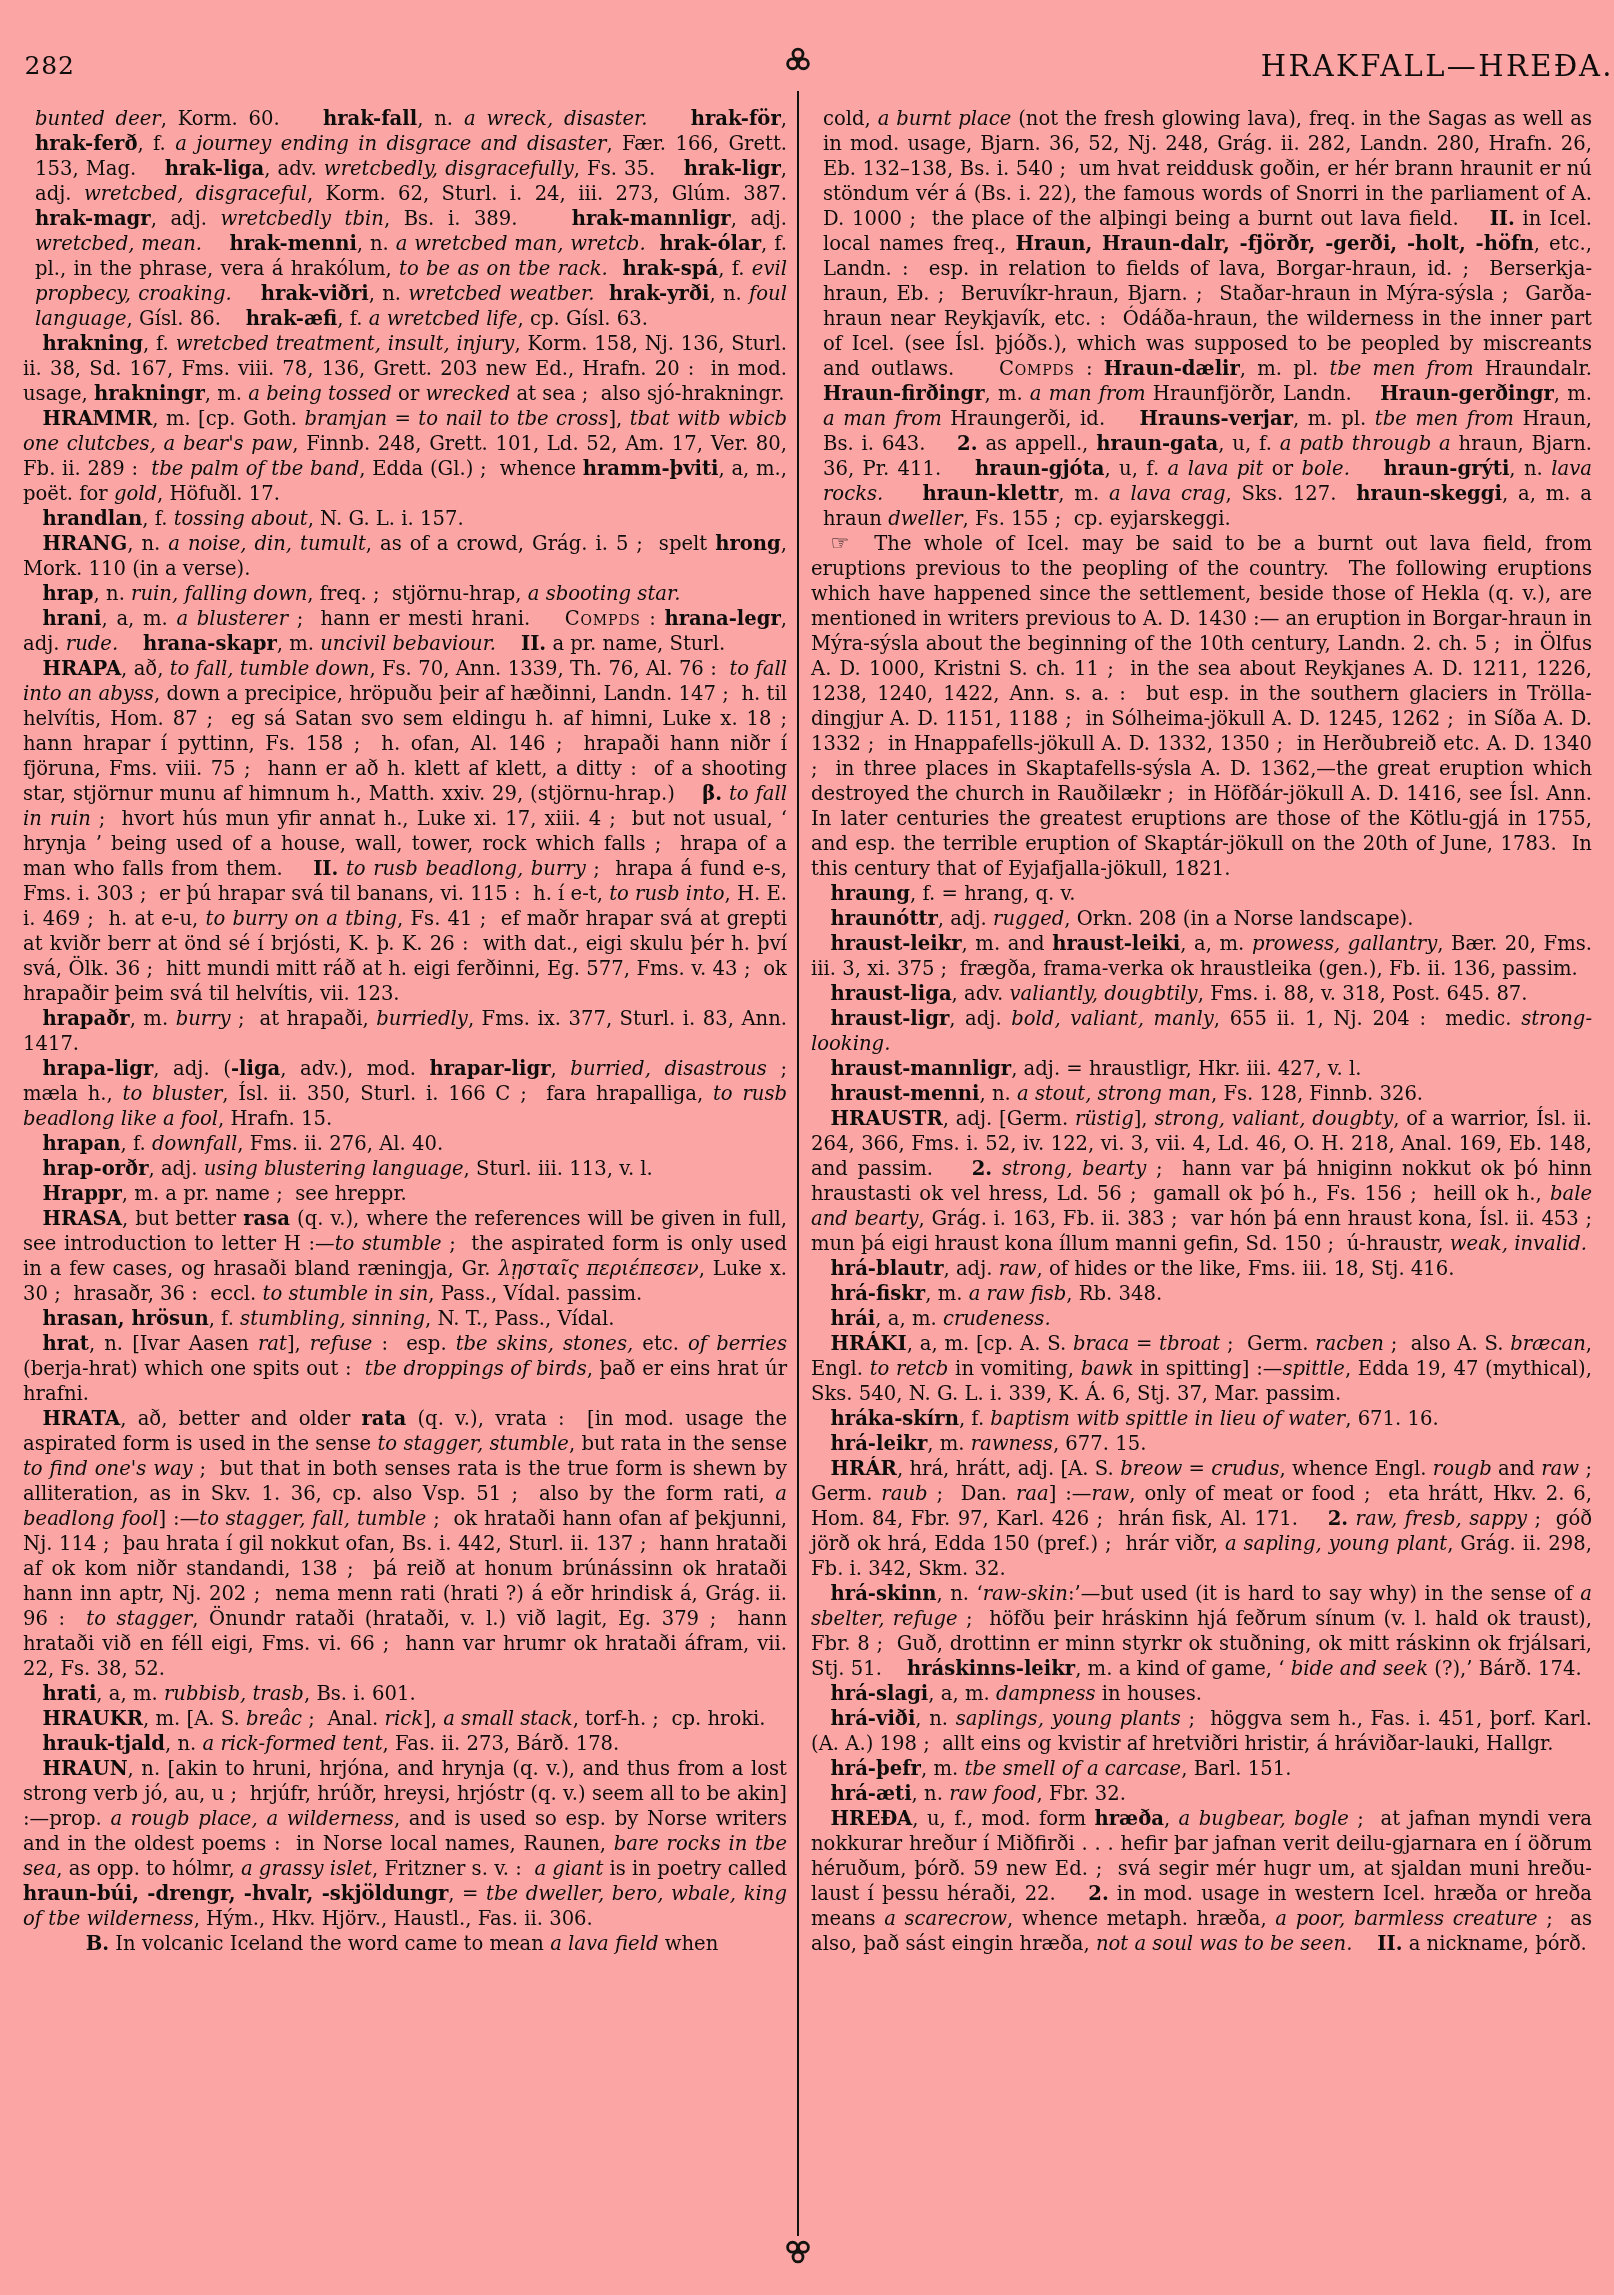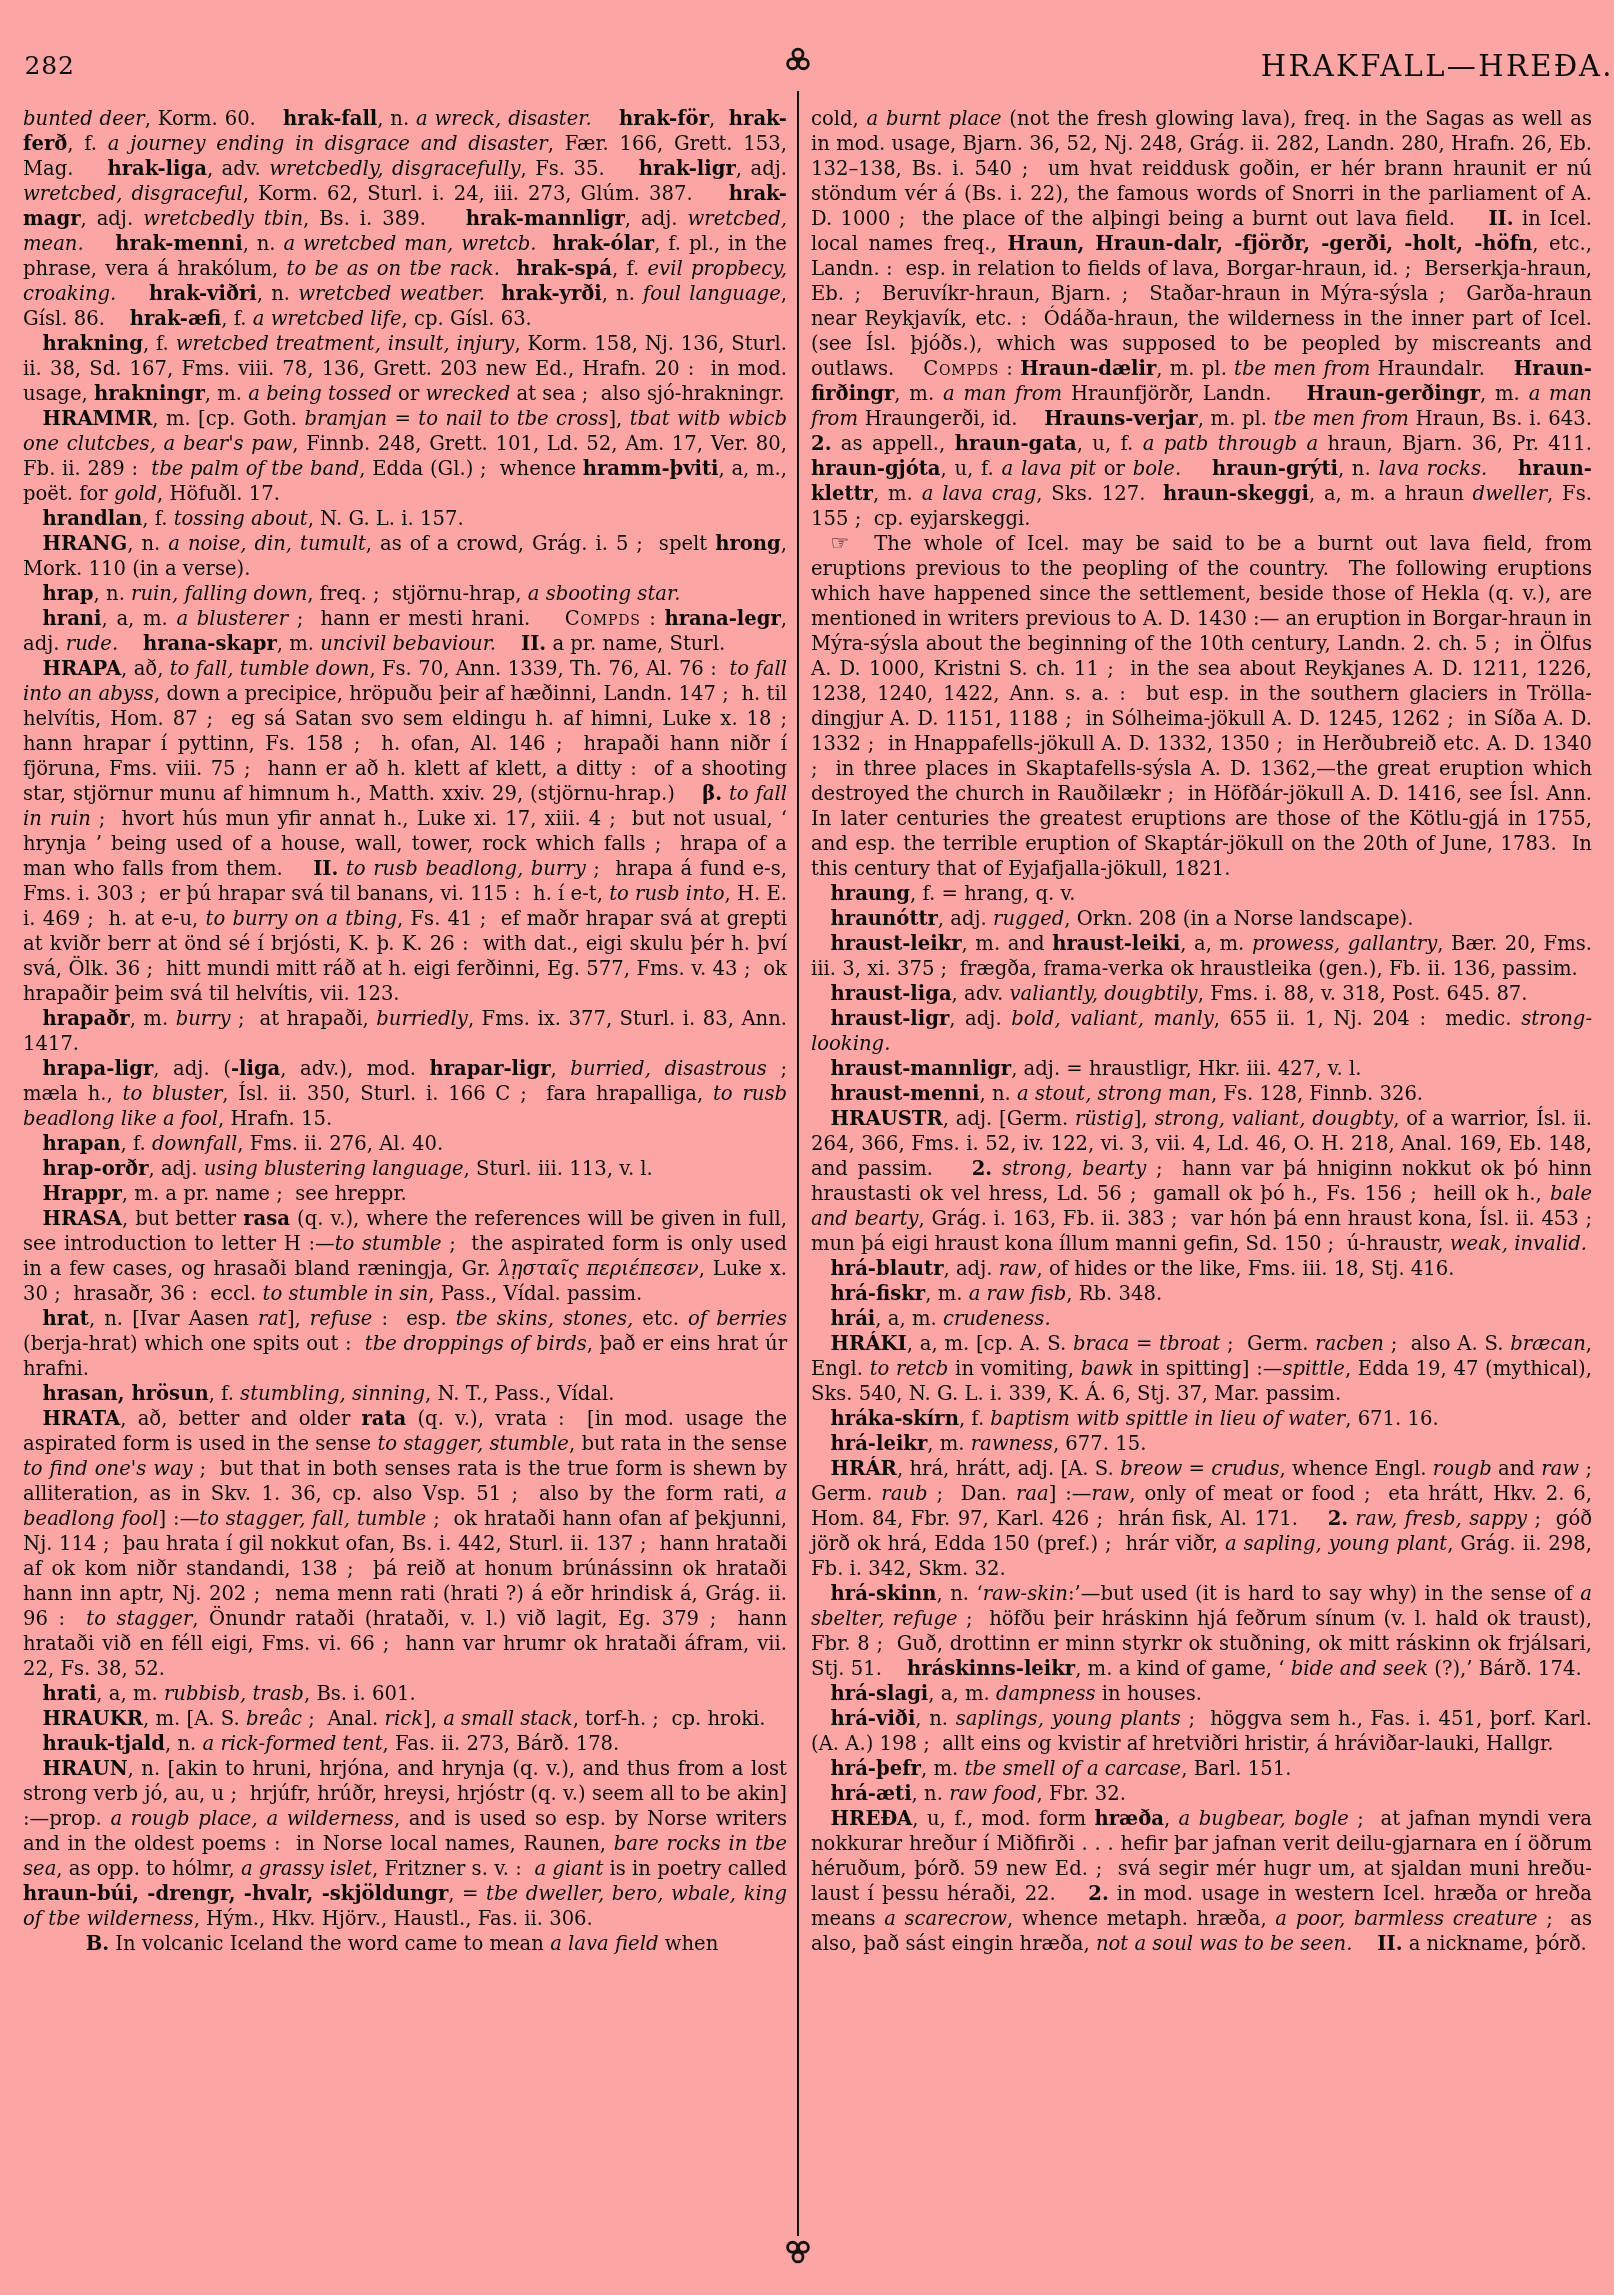--- a/index.html
+++ b/index.html
@@ -9,21 +9,21 @@
   #title{position:absolute;left:0;right:0;top:49px;text-align:right;font-size:29px;
          letter-spacing:2.4px;word-spacing:3.3px;}
   #divider{position:absolute;left:797px;top:91px;width:1.6px;height:2145px;background:#141310;}
   .ornament{position:absolute;left:785px;width:26px;height:26px;}
   #orn-top{top:47px;}
   #orn-bottom{top:2238px;}
   .col{position:absolute;top:106px;text-align:justify;font-size:19.6px;line-height:25px;}
   #col-left{left:23px;width:764px;}
   #col-right{left:811px;width:781px;}
   .entry{margin:0;white-space:pre-wrap;text-indent:1em;}
-  .entry.none{text-indent:0;}
+  .entry.none{text-indent:0;margin-left:12px;}
   .entry.big{text-indent:3.2em;}
   .entry strong{font-weight:bold;}
   .entry em{font-style:italic;}
   .sc{font-variant:small-caps;letter-spacing:0.8px;}
   .g{font-style:italic;}
   .man{font-size:21px;}
 </style>
 </head>
 <body>
 
@@ -52,22 +52,22 @@
       <p class="entry"><strong>HRANG</strong><span>, n. </span><em>a noise, din, tumult</em><span>, as of a crowd, Grág. i. 5 ;  spelt </span><strong>hrong</strong><span>, Mork. 110 (in a verse).</span></p>
       <p class="entry"><strong>hrap</strong><span>, n. </span><em>ruin, falling down</em><span>, freq. ;  stjörnu-hrap, </span><em>a sbooting star.</em></p>
       <p class="entry"><strong>hrani</strong><span>, a, m. </span><em>a blusterer</em><span> ;  hann er mesti hrani.    </span><span class="sc">Compds</span><span> : </span><strong>hrana-legr</strong><span>, adj. </span><em>rude.</em><span>    </span><strong>hrana-skapr</strong><span>, m. </span><em>uncivil bebaviour.</em><span>    </span><strong>II.</strong><span> a pr. name, Sturl.</span></p>
       <p class="entry"><strong>HRAPA</strong><span>, að, </span><em>to fall, tumble down</em><span>, Fs. 70, Ann. 1339, Th. 76, Al. 76 :  </span><em>to fall into an abyss</em><span>, down a precipice, hröpuðu þeir af hæðinni, Landn. 147 ;  h. til helvítis, Hom. 87 ;  eg sá Satan svo sem eldingu h. af himni, Luke x. 18 ;  hann hrapar í pyttinn, Fs. 158 ;  h. ofan, Al. 146 ;  hrapaði hann niðr í fjöruna, Fms. viii. 75 ;  hann er að h. klett af klett, a ditty :  of a shooting star, stjörnur munu af himnum h., Matth. xxiv. 29, (stjörnu-hrap.)    </span><strong>β.</strong><span> </span><em>to fall in ruin</em><span> ;  hvort hús mun yfir annat h., Luke xi. 17, xiii. 4 ;  but not usual, ‘ hrynja ’ being used of a house, wall, tower, rock which falls ;  hrapa of a man who falls from them.    </span><strong>II.</strong><span> </span><em>to rusb beadlong, burry</em><span> ;  hrapa á fund e-s, Fms. i. 303 ;  er þú hrapar svá til banans, vi. 115 :  h. í e-t, </span><em>to rusb into</em><span>, H. E. i. 469 ;  h. at e-u, </span><em>to burry on a tbing</em><span>, Fs. 41 ;  ef maðr hrapar svá at grepti at kviðr berr at önd sé í brjósti, K. þ. K. 26 :  with dat., eigi skulu þér h. því svá, Ölk. 36 ;  hitt mundi mitt ráð at h. eigi ferðinni, Eg. 577, Fms. v. 43 ;  ok hrapaðir þeim svá til helvítis, vii. 123.</span></p>
       <p class="entry"><strong>hrapaðr</strong><span>, m. </span><em>burry</em><span> ;  at hrapaði, </span><em>burriedly</em><span>, Fms. ix. 377, Sturl. i. 83, Ann. 1417.</span></p>
       <p class="entry"><strong>hrapa-ligr</strong><span>, adj. (</span><strong>-liga</strong><span>, adv.), mod. </span><strong>hrapar-ligr</strong><span>, </span><em>burried, disastrous</em><span> ;  mæla h., </span><em>to bluster</em><span>, Ísl. ii. 350, Sturl. i. 166 C ;  fara hrapalliga, </span><em>to rusb beadlong like a fool</em><span>, Hrafn. 15.</span></p>
       <p class="entry"><strong>hrapan</strong><span>, f. </span><em>downfall</em><span>, Fms. ii. 276, Al. 40.</span></p>
       <p class="entry"><strong>hrap-orðr</strong><span>, adj. </span><em>using blustering language</em><span>, Sturl. iii. 113, v. l.</span></p>
       <p class="entry"><strong>Hrappr</strong><span>, m. a pr. name ;  see hreppr.</span></p>
       <p class="entry"><strong>HRASA</strong><span>, but better </span><strong>rasa</strong><span> (q. v.), where the references will be given in full, see introduction to letter H :—</span><em>to stumble</em><span> ;  the aspirated form is only used in a few cases, og hrasaði bland ræningja, Gr. </span><span class="g">λῃσταῖς περιέπεσεν</span><span>, Luke x. 30 ;  hrasaðr, 36 :  eccl. </span><em>to stumble in sin</em><span>, Pass., Vídal. passim.</span></p>
+      <p class="entry"><strong>hrasan, hrösun</strong><span>, f. </span><em>stumbling, sinning</em><span>, N. T., Pass., Vídal.</span></p>
       <p class="entry"><strong>hrat</strong><span>, n. [Ivar Aasen </span><em>rat</em><span>], </span><em>refuse</em><span> :  esp. </span><em>tbe skins, stones,</em><span> etc. </span><em>of berries</em><span> (berja-hrat) which one spits out :  </span><em>tbe droppings of birds</em><span>, það er eins hrat úr hrafni.</span></p>
-      <p class="entry"><strong>hrasan, hrösun</strong><span>, f. </span><em>stumbling, sinning</em><span>, N. T., Pass., Vídal.</span></p>
       <p class="entry"><strong>HRATA</strong><span>, að, better and older </span><strong>rata</strong><span> (q. v.), vrata :  [in mod. usage the aspirated form is used in the sense </span><em>to stagger, stumble</em><span>, but rata in the sense </span><em>to find one's way</em><span> ;  but that in both senses rata is the true form is shewn by alliteration, as in Skv. 1. 36, cp. also Vsp. 51 ;  also by the form rati, </span><em>a beadlong fool</em><span>] :—</span><em>to stagger, fall, tumble</em><span> ;  ok hrataði hann ofan af þekjunni, Nj. 114 ;  þau hrata í gil nokkut ofan, Bs. i. 442, Sturl. ii. 137 ;  hann hrataði af ok kom niðr standandi, 138 ;  þá reið at honum brúnássinn ok hrataði hann inn aptr, Nj. 202 ;  nema menn rati (hrati ?) á eðr hrindisk á, Grág. ii. 96 :  </span><em>to stagger</em><span>, Önundr rataði (hrataði, v. l.) við lagit, Eg. 379 ;  hann hrataði við en féll eigi, Fms. vi. 66 ;  hann var hrumr ok hrataði áfram, vii. 22, Fs. 38, 52.</span></p>
       <p class="entry"><strong>hrati</strong><span>, a, m. </span><em>rubbisb, trasb</em><span>, Bs. i. 601.</span></p>
       <p class="entry"><strong>HRAUKR</strong><span>, m. [A. S. </span><em>breâc</em><span> ;  Anal. </span><em>rick</em><span>], </span><em>a small stack</em><span>, torf-h. ;  cp. hroki.</span></p>
       <p class="entry"><strong>hrauk-tjald</strong><span>, n. </span><em>a rick-formed tent</em><span>, Fas. ii. 273, Bárð. 178.</span></p>
       <p class="entry"><strong>HRAUN</strong><span>, n. [akin to hruni, hrjóna, and hrynja (q. v.), and thus from a lost strong verb jó, au, u ;  hrjúfr, hrúðr, hreysi, hrjóstr (q. v.) seem all to be akin] :—prop. </span><em>a rougb place, a wilderness</em><span>, and is used so esp. by Norse writers and in the oldest poems :  in Norse local names, Raunen, </span><em>bare rocks in tbe sea</em><span>, as opp. to hólmr, </span><em>a grassy islet</em><span>, Fritzner s. v. :  </span><em>a giant</em><span> is in poetry called </span><strong>hraun-búi, -drengr, -hvalr, -skjöldungr</strong><span>, = </span><em>tbe dweller, bero, wbale, king of tbe wilderness</em><span>, Hým., Hkv. Hjörv., Haustl., Fas. ii. 306.</span></p>
       <p class="entry big"><strong>B.</strong><span> In volcanic Iceland the word came to mean </span><em>a lava field</em><span> when</span></p>
     </div>
   <div id="col-right" class="col">
       <p class="entry none"><span>cold, </span><em>a burnt place</em><span> (not the fresh glowing lava), freq. in the Sagas as well as in mod. usage, Bjarn. 36, 52, Nj. 248, Grág. ii. 282, Landn. 280, Hrafn. 26, Eb. 132–138, Bs. i. 540 ;  um hvat reiddusk goðin, er hér brann hraunit er nú stöndum vér á (Bs. i. 22), the famous words of Snorri in the parliament of A. D. 1000 ;  the place of the alþingi being a burnt out lava field.    </span><strong>II.</strong><span> in Icel. local names freq., </span><strong>Hraun, Hraun-dalr, -fjörðr, -gerði, -holt, -höfn</strong><span>, etc., Landn. :  esp. in relation to fields of lava, Borgar-hraun, id. ;  Berserkja-hraun, Eb. ;  Beruvíkr-hraun, Bjarn. ;  Staðar-hraun in Mýra-sýsla ;  Garða-hraun near Reykjavík, etc. :  Ódáða-hraun, the wilderness in the inner part of Icel. (see Ísl. þjóðs.), which was supposed to be peopled by miscreants and outlaws.    </span><span class="sc">Compds</span><span> : </span><strong>Hraun-dælir</strong><span>, m. pl. </span><em>tbe men from</em><span> Hraundalr.    </span><strong>Hraun-firðingr</strong><span>, m. </span><em>a man from</em><span> Hraunfjörðr, Landn.    </span><strong>Hraun-gerðingr</strong><span>, m. </span><em>a man from</em><span> Hraungerði, id.    </span><strong>Hrauns-verjar</strong><span>, m. pl. </span><em>tbe men from</em><span> Hraun, Bs. i. 643.    </span><strong>2.</strong><span> as appell., </span><strong>hraun-gata</strong><span>, u, f. </span><em>a patb througb a</em><span> hraun, Bjarn. 36, Pr. 411.    </span><strong>hraun-gjóta</strong><span>, u, f. </span><em>a lava pit</em><span> or </span><em>bole.</em><span>    </span><strong>hraun-grýti</strong><span>, n. </span><em>lava rocks.</em><span>    </span><strong>hraun-klettr</strong><span>, m. </span><em>a lava crag</em><span>, Sks. 127.  </span><strong>hraun-skeggi</strong><span>, a, m. a hraun </span><em>dweller</em><span>, Fs. 155 ;  cp. eyjarskeggi.</span></p>
       <p class="entry"><span class="man">☞</span><span>  The whole of Icel. may be said to be a burnt out lava field, from eruptions previous to the peopling of the country.  The following eruptions which have happened since the settlement, beside those of Hekla (q. v.), are mentioned in writers previous to A. D. 1430 :— an eruption in Borgar-hraun in Mýra-sýsla about the beginning of the 10th century, Landn. 2. ch. 5 ;  in Ölfus A. D. 1000, Kristni S. ch. 11 ;  in the sea about Reykjanes A. D. 1211, 1226, 1238, 1240, 1422, Ann. s. a. :  but esp. in the southern glaciers in Trölla-dingjur A. D. 1151, 1188 ;  in Sólheima-jökull A. D. 1245, 1262 ;  in Síða A. D. 1332 ;  in Hnappafells-jökull A. D. 1332, 1350 ;  in Herðubreið etc. A. D. 1340 ;  in three places in Skaptafells-sýsla A. D. 1362,—the great eruption which destroyed the church in Rauðilækr ;  in Höfðár-jökull A. D. 1416, see Ísl. Ann.  In later centuries the greatest eruptions are those of the Kötlu-gjá in 1755, and esp. the terrible eruption of Skaptár-jökull on the 20th of June, 1783.  In this century that of Eyjafjalla-jökull, 1821.</span></p>

